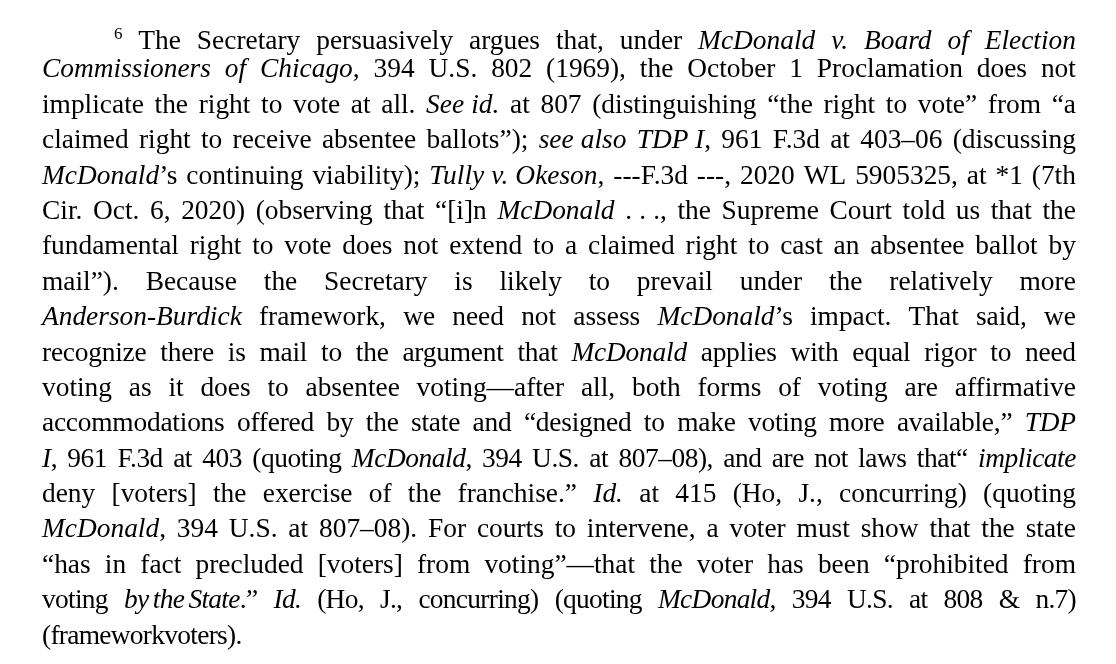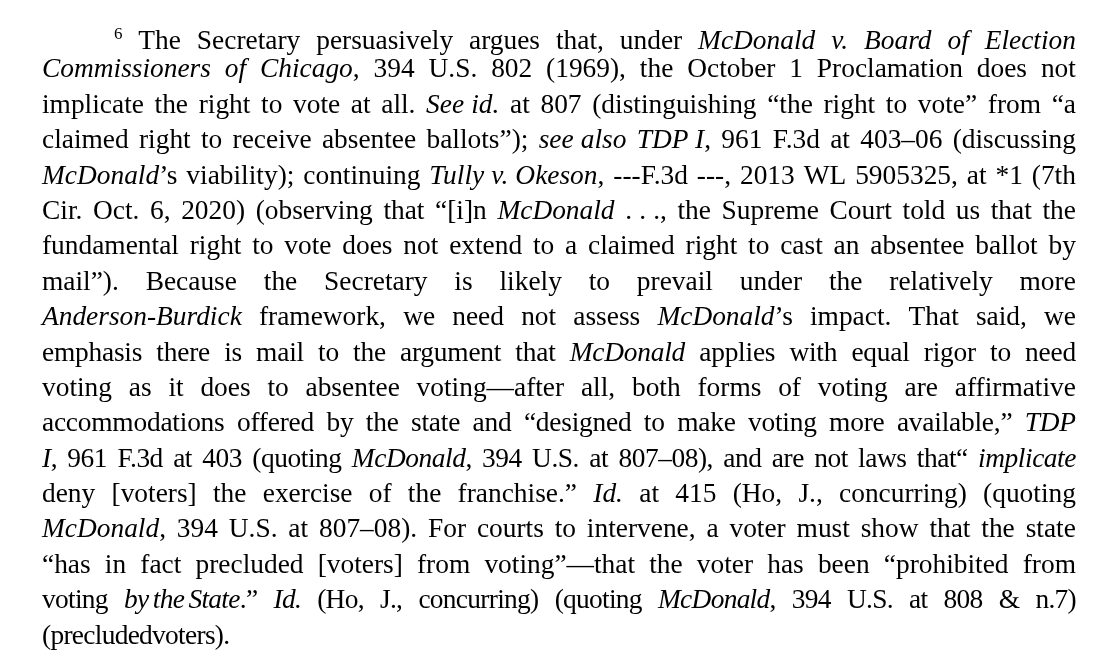--- a/index.html
+++ b/index.html
@@ -149,26 +149,26 @@
         <span class="w"><i>see also</i></span>
         <span class="w"><i>TDP I</i><span>,</span></span>
         <span class="w"><span>961</span></span>
         <span class="w"><span>F.3d</span></span>
         <span class="w"><span>at</span></span>
         <span class="w"><span>403–06</span></span>
         <span class="w"><span>(discussing</span></span>
       </span>
       <span class="tline just">
         <span class="w"><i>McDonald</i><span>’s</span></span>
+        <span class="w"><span>continuing</span></span>
         <span class="w"><span>viability);</span></span>
-        <span class="w"><span>continuing</span></span>
         <span class="w"><i>Tully v. Okeson</i><span>,</span></span>
         <span class="w"><span>---F.3d</span></span>
         <span class="w"><span>---,</span></span>
-        <span class="w"><span>2013</span></span>
+        <span class="w"><span>2020</span></span>
         <span class="w"><span>WL</span></span>
         <span class="w"><span>5905325,</span></span>
         <span class="w"><span>at</span></span>
         <span class="w"><span>*1</span></span>
         <span class="w"><span>(7th</span></span>
       </span>
       <span class="tline just">
         <span class="w"><span>Cir.</span></span>
         <span class="w"><span>Oct.</span></span>
         <span class="w"><span>6,</span></span>
@@ -226,21 +226,21 @@
         <span class="w"><span>need</span></span>
         <span class="w"><span>not</span></span>
         <span class="w"><span>assess</span></span>
         <span class="w"><i>McDonald</i><span>’s</span></span>
         <span class="w"><span>impact.</span></span>
         <span class="w"><span>That</span></span>
         <span class="w"><span>said,</span></span>
         <span class="w"><span>we</span></span>
       </span>
       <span class="tline just tight">
-        <span class="w"><span>emphasis</span></span>
+        <span class="w"><span>recognize</span></span>
         <span class="w"><span>there</span></span>
         <span class="w"><span>is</span></span>
         <span class="w"><span>mail</span></span>
         <span class="w"><span>to</span></span>
         <span class="w"><span>the</span></span>
         <span class="w"><span>argument</span></span>
         <span class="w"><span>that</span></span>
         <span class="w"><i>McDonald</i></span>
         <span class="w"><span>applies</span></span>
         <span class="w"><span>with</span></span>
@@ -357,15 +357,15 @@
         <span class="w"><span>concurring)</span></span>
         <span class="w"><span>(quoting</span></span>
         <span class="w"><i>McDonald</i><span>,</span></span>
         <span class="w"><span>394</span></span>
         <span class="w"><span>U.S.</span></span>
         <span class="w"><span>at</span></span>
         <span class="w"><span>808</span></span>
         <span class="w"><span>&amp;</span></span>
         <span class="w"><span>n.7)</span></span>
       </span>
-      <span class="tline last squeeze"><span class="w"><span>(precluded</span></span><span class="w"><span>voters).</span></span></span>
+      <span class="tline last squeeze"><span class="w"><span>(framework</span></span><span class="w"><span>voters).</span></span></span>
     </div>
 </div>
 
 </body></html>

